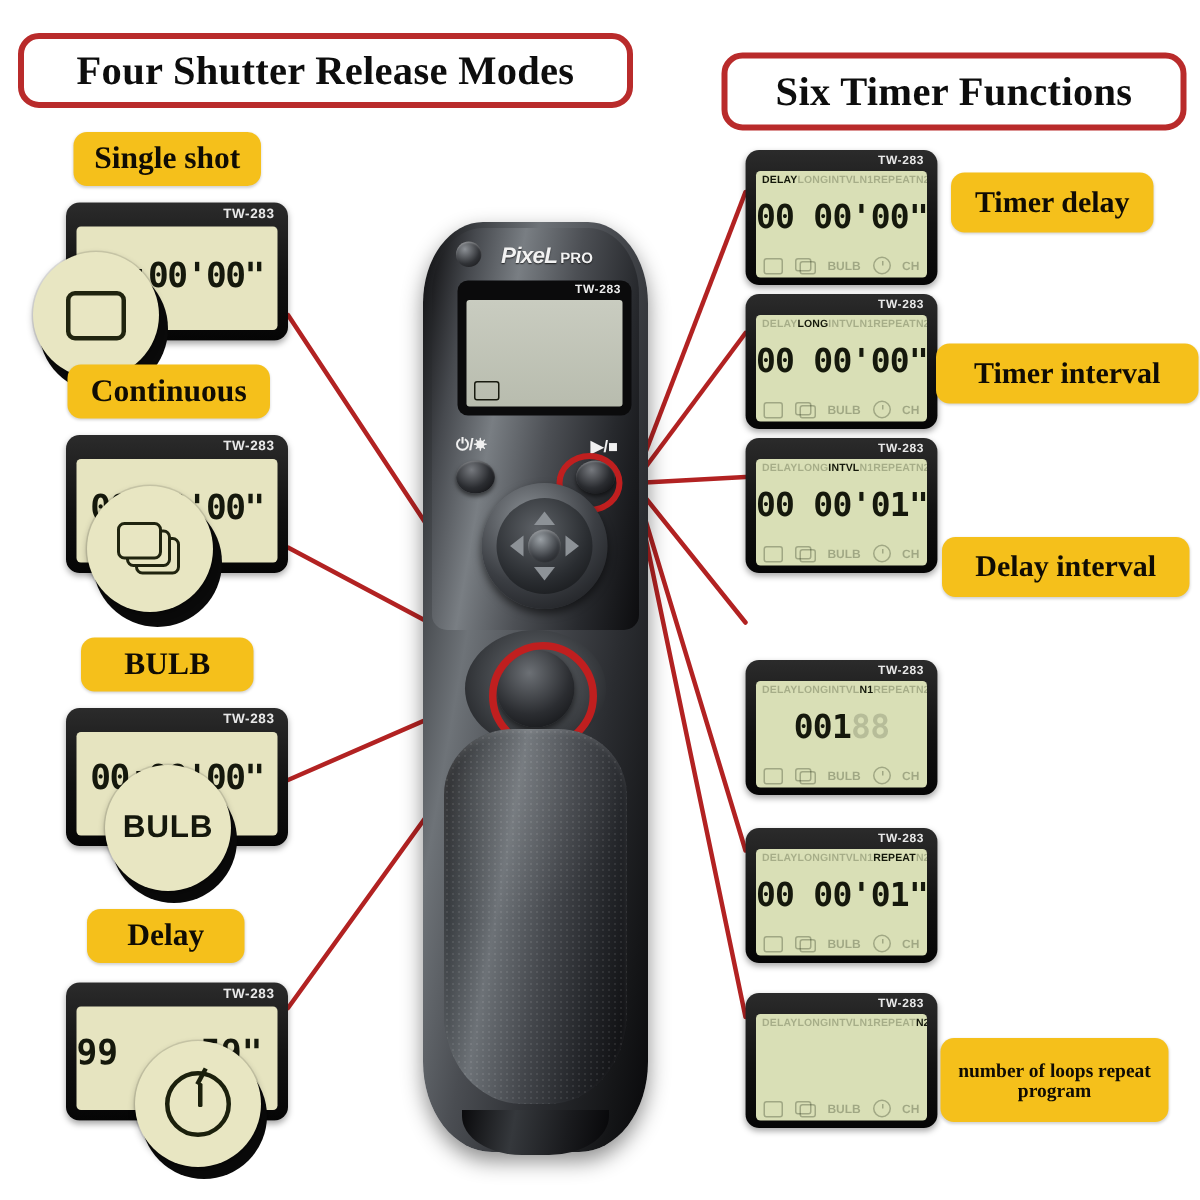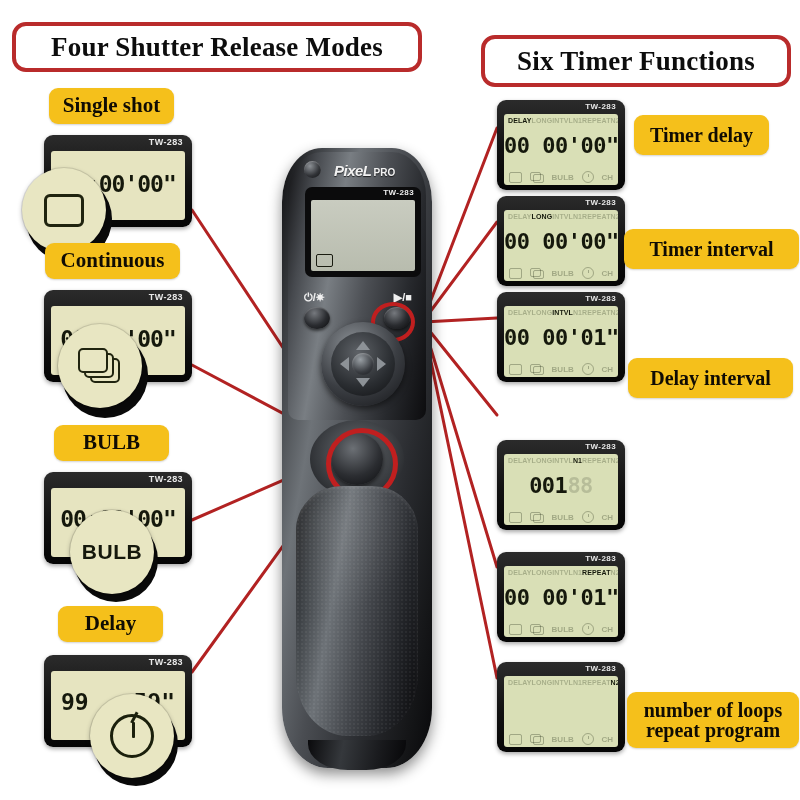--- a/index.html
+++ b/index.html
@@ -277,21 +277,21 @@
   </div>
   <div class="bubble-shadow" style="left:74px;top:518px;width:84px;height:84px;"></div>
   <div class="bubble" style="left:70px;top:510px;width:84px;height:84px;">
     <span class="bub-label" style="font-size:21px;letter-spacing:.5px;">BULB</span>
   </div>
 
   <div class="pill" style="left:58px;top:606px;width:105px;height:36px;font-size:21px;">Delay</div>
   <div class="lcd" style="left:44px;top:655px;width:148px;height:92px;">
     <div class="lcd-model" style="font-size:9px;">TW-283</div>
     <div class="screen warm" style="top:16px;bottom:7px;">
-      <div class="segs" style="top:18px;font-size:23px;text-align:left;padding-left:10px;width:auto;">99</div>
+      <div class="segs" style="top:18px;font-size:23px;text-align:left;padding-left:0;width:auto;">99</div>
       <div class="segs" style="top:18px;font-size:23px;text-align:right;padding-right:10px;width:auto;right:0;">59"</div>
     </div>
   </div>
   <div class="bubble-shadow" style="left:94px;top:702px;width:84px;height:84px;"></div>
   <div class="bubble" style="left:90px;top:694px;width:84px;height:84px;">
     <span class="bub-timer" style="width:38px;height:38px;"></span>
   </div>
 
   <div id="remote">
     <div class="body-shell"></div>
@@ -479,15 +479,15 @@
         <span class="ic-stack" style="width:14px;height:11px;">
           <i style="left:0;top:0;width:9px;height:7px;"></i>
             <i style="left:3px;top:2px;width:9px;height:7px;"></i>
         </span>
         <span>BULB</span>
         <span class="ic-timer" style="width:10px;height:10px;"></span>
         <span>CH</span>
       </div>
     </div>
   </div>
-  <div class="pill" style="left:627px;top:692px;width:172px;height:56px;font-size:20px;">number of loops repeat program</div>
+  <div class="pill" style="left:627px;top:692px;width:152px;height:56px;font-size:13px;">number of loops repeat program</div>
 
 </div>
 
 </body></html>

